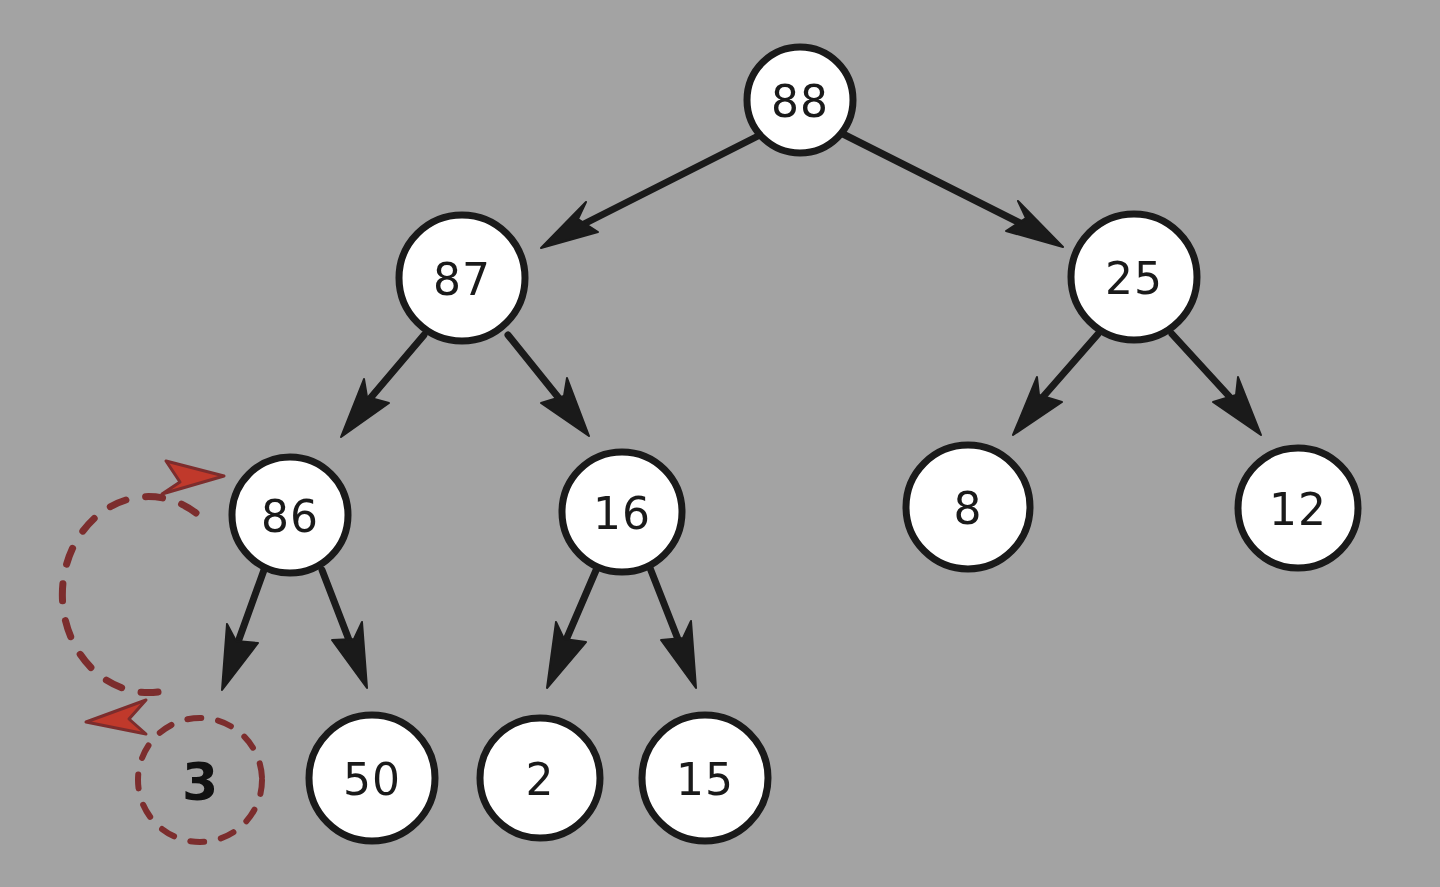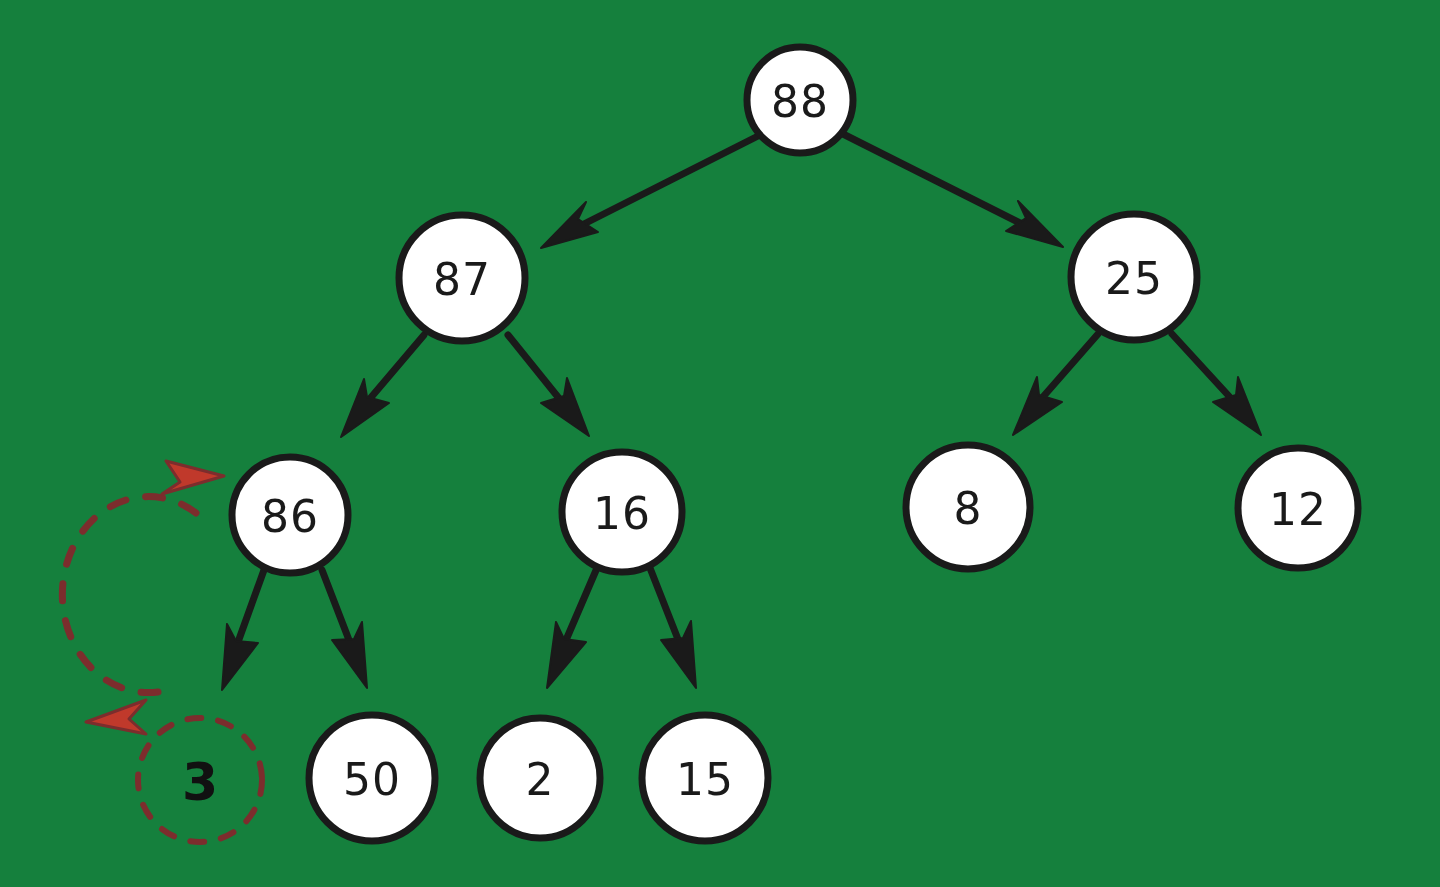--- a/index.html
+++ b/index.html
@@ -10,21 +10,21 @@
   body {
     width: 1440px;
     height: 887px;
     overflow: hidden;
     font-family: "DejaVu Sans", sans-serif;
   }
   #diagram-root {
     position: relative;
     width: 1440px;
     height: 887px;
-    background: #15803d;
+    background: #a3a3a3;
   }
   svg#tree-svg {
     display: block;
     width: 1440px;
     height: 887px;
   }
   .node-circle {
     fill: #ffffff;
     stroke: #1a1a1a;
     stroke-width: 7;

